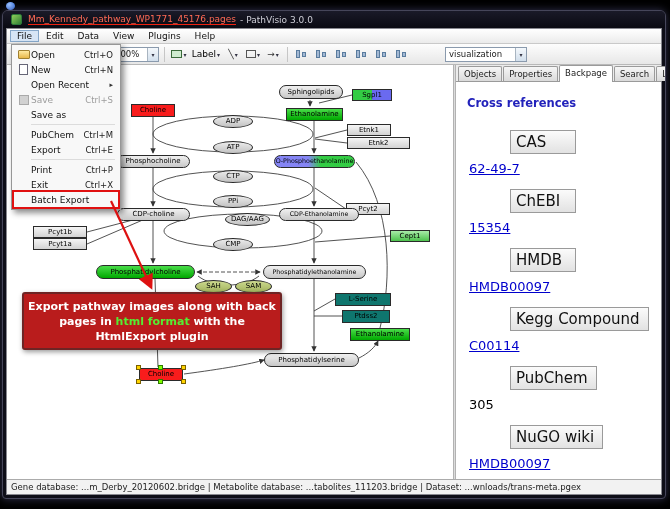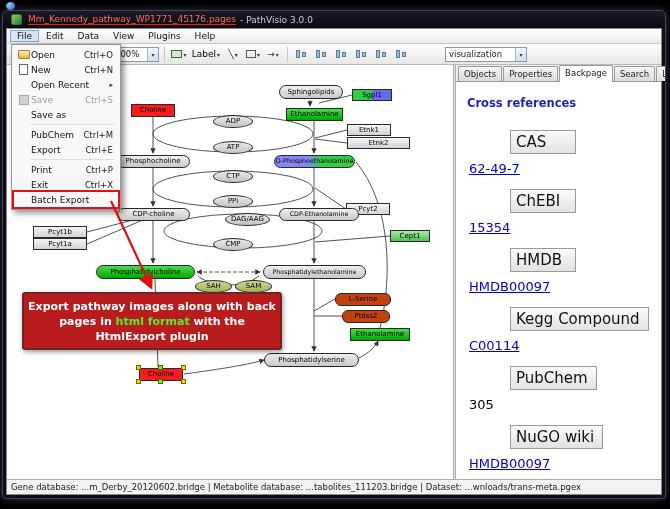--- a/index.html
+++ b/index.html
@@ -58,21 +58,21 @@
 
   .pn{position:absolute;border:1px solid #2a2a2a;display:flex;align-items:center;justify-content:center;
     font-size:7px;line-height:1;overflow:hidden;white-space:nowrap;color:#000;z-index:3;
     background:linear-gradient(#f0f0f0,#c8c8c8);}
   .rnd{border-radius:7px;}
   .ell{border-radius:50%;background:linear-gradient(#ececec,#c2c2c2);}
   .gene{background:linear-gradient(#f5f5f5,#d3d3d3);}
   .grn{background:linear-gradient(#49dd49,#00a800);}
   .grnlight{background:linear-gradient(#a8eba8,#4dc24d);}
   .redn{background:#f81c1c;}
-  .lav{background:#c2410c;border-radius:6px;}
+  .lav{background:#0f766e;}
   .olive{background:linear-gradient(#ccd98e,#a3b45e);border-radius:50%;}
   .bluegreen{background:linear-gradient(90deg,#8585f5 0 42%,#33cc44 58%);}
   .genedata{background:linear-gradient(90deg,#33cc44 0 50%,#6a6af0 50%);}
   .fs6{font-size:6.3px;}
 
   .selbox{position:absolute;z-index:4;}
   .selbox .pn{left:0;top:0;width:100%;height:100%;}
   .hdl{position:absolute;width:5px;height:5px;background:#ffd400;border:1px solid #7a6000;z-index:5;}
   .hdl.mid{background:#7cfc00;border-color:#2d7a00;}
 

